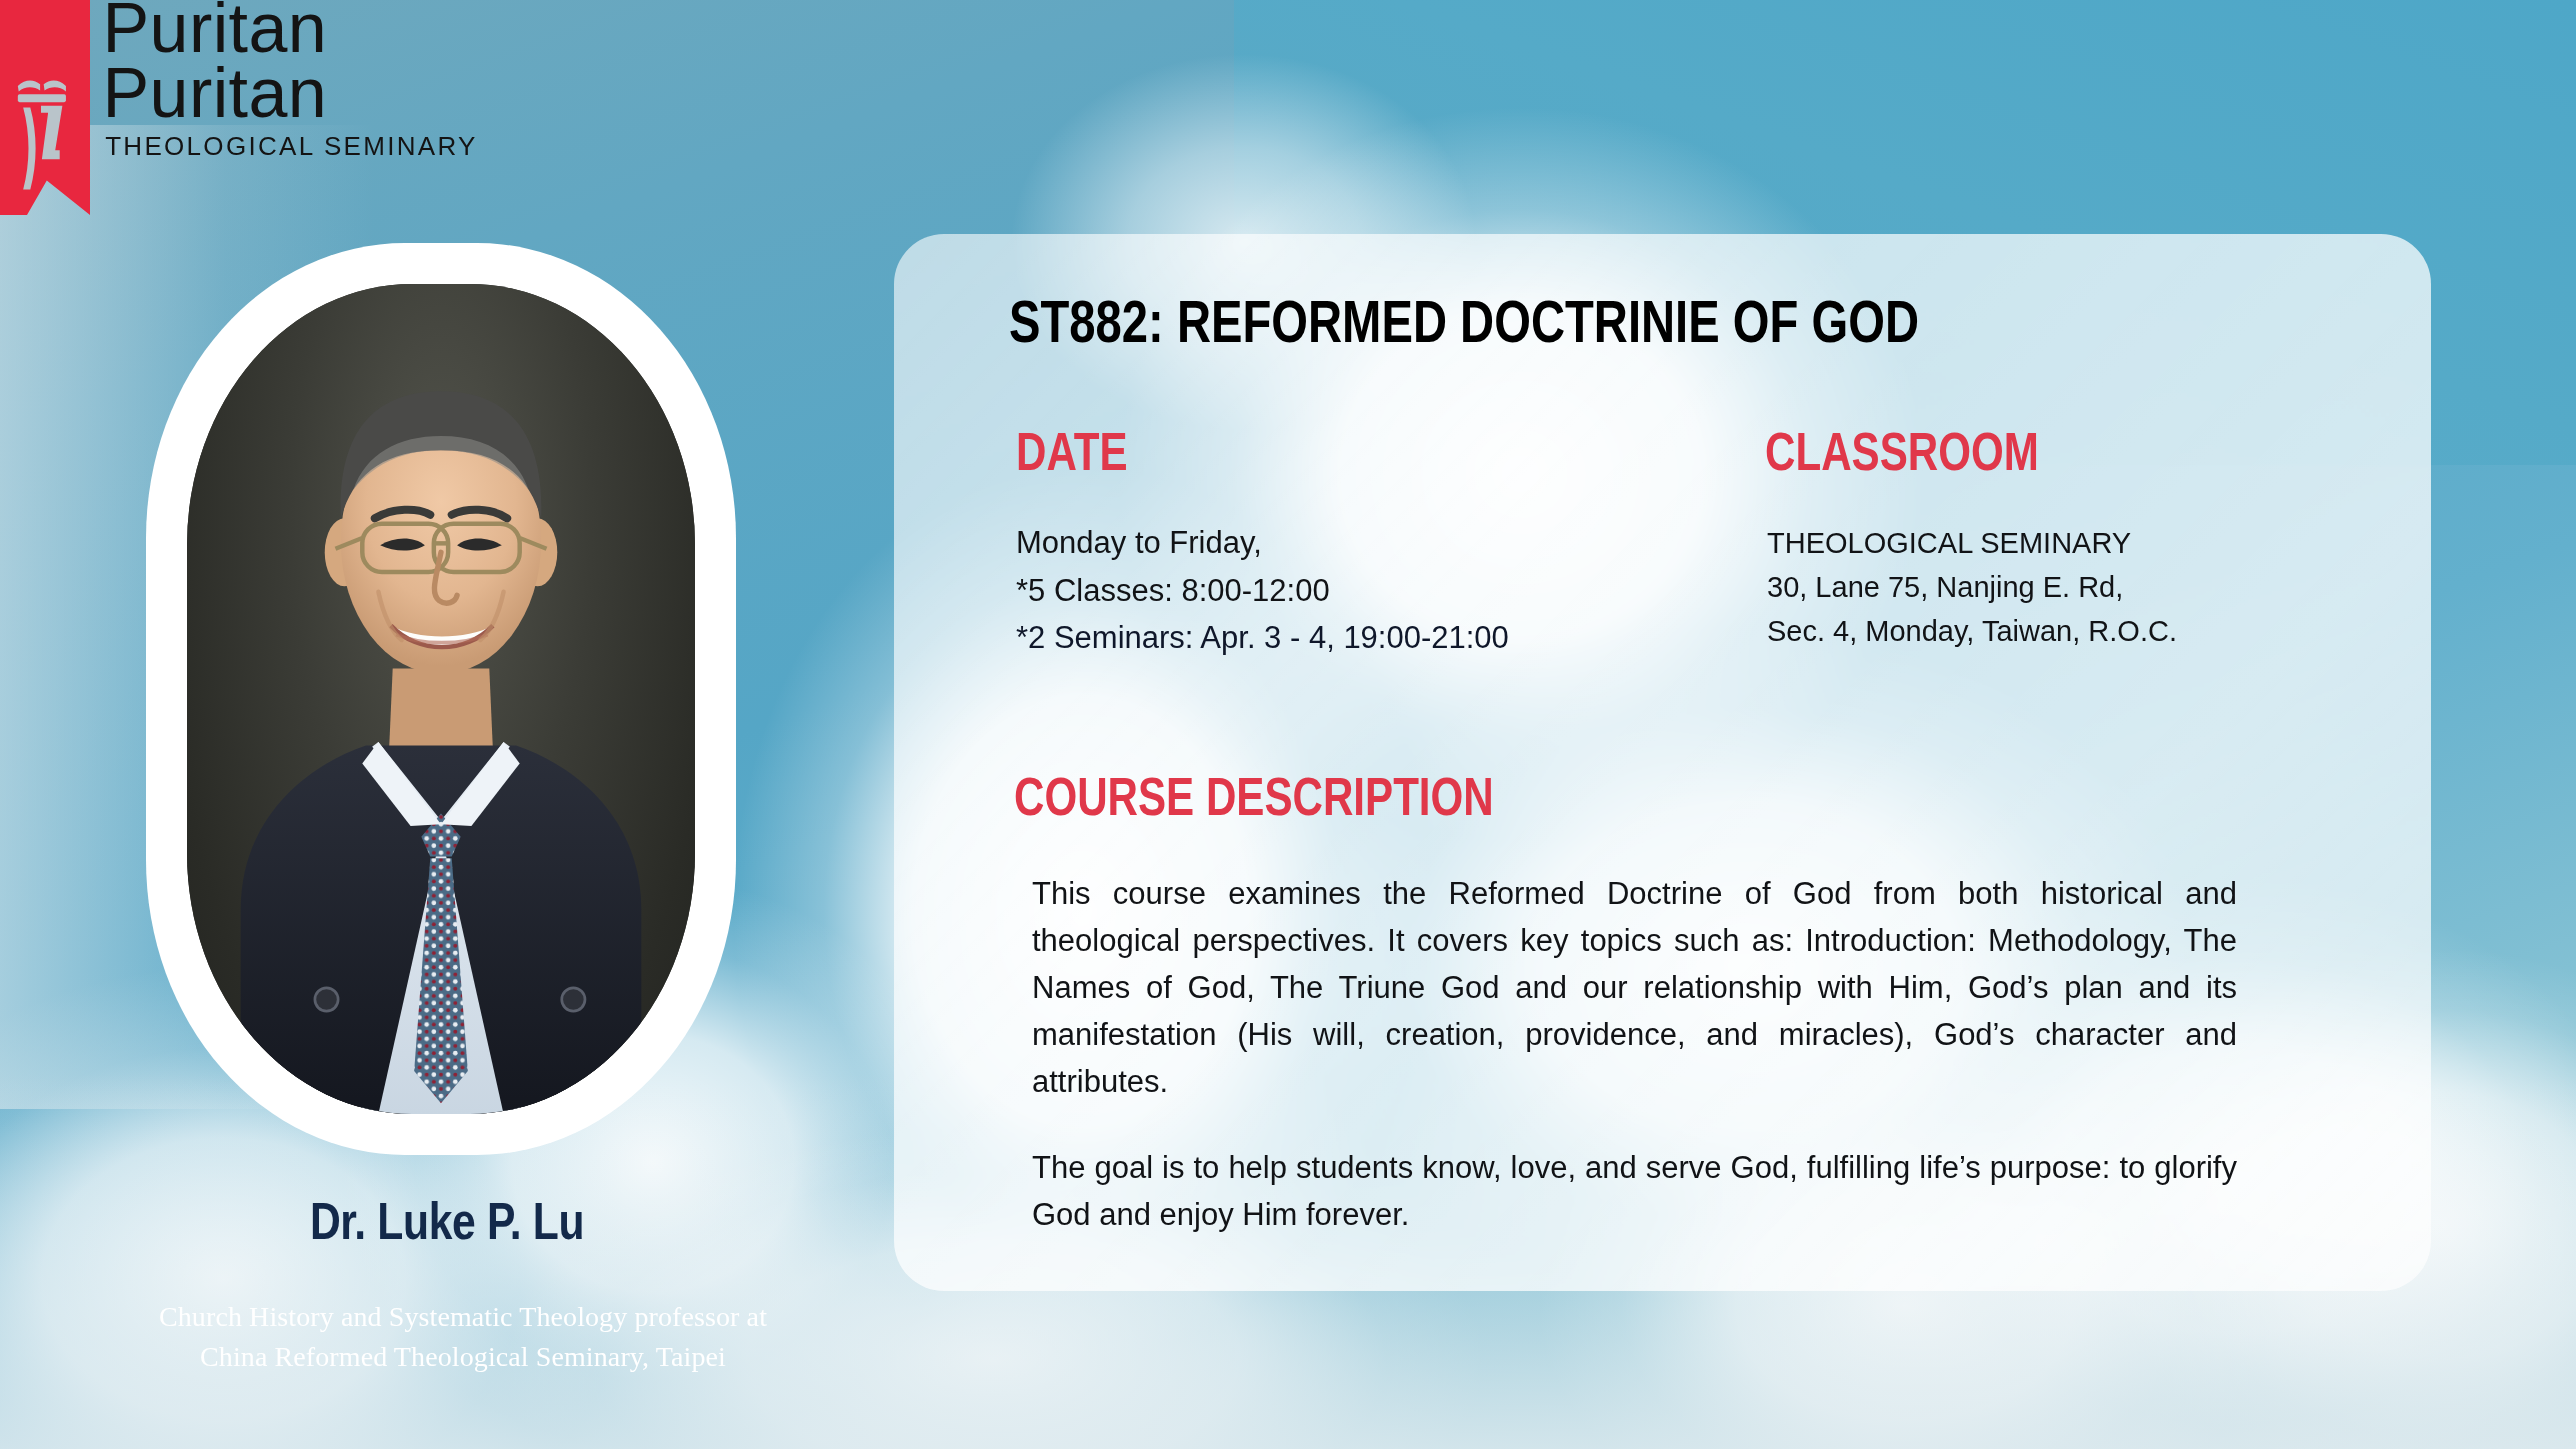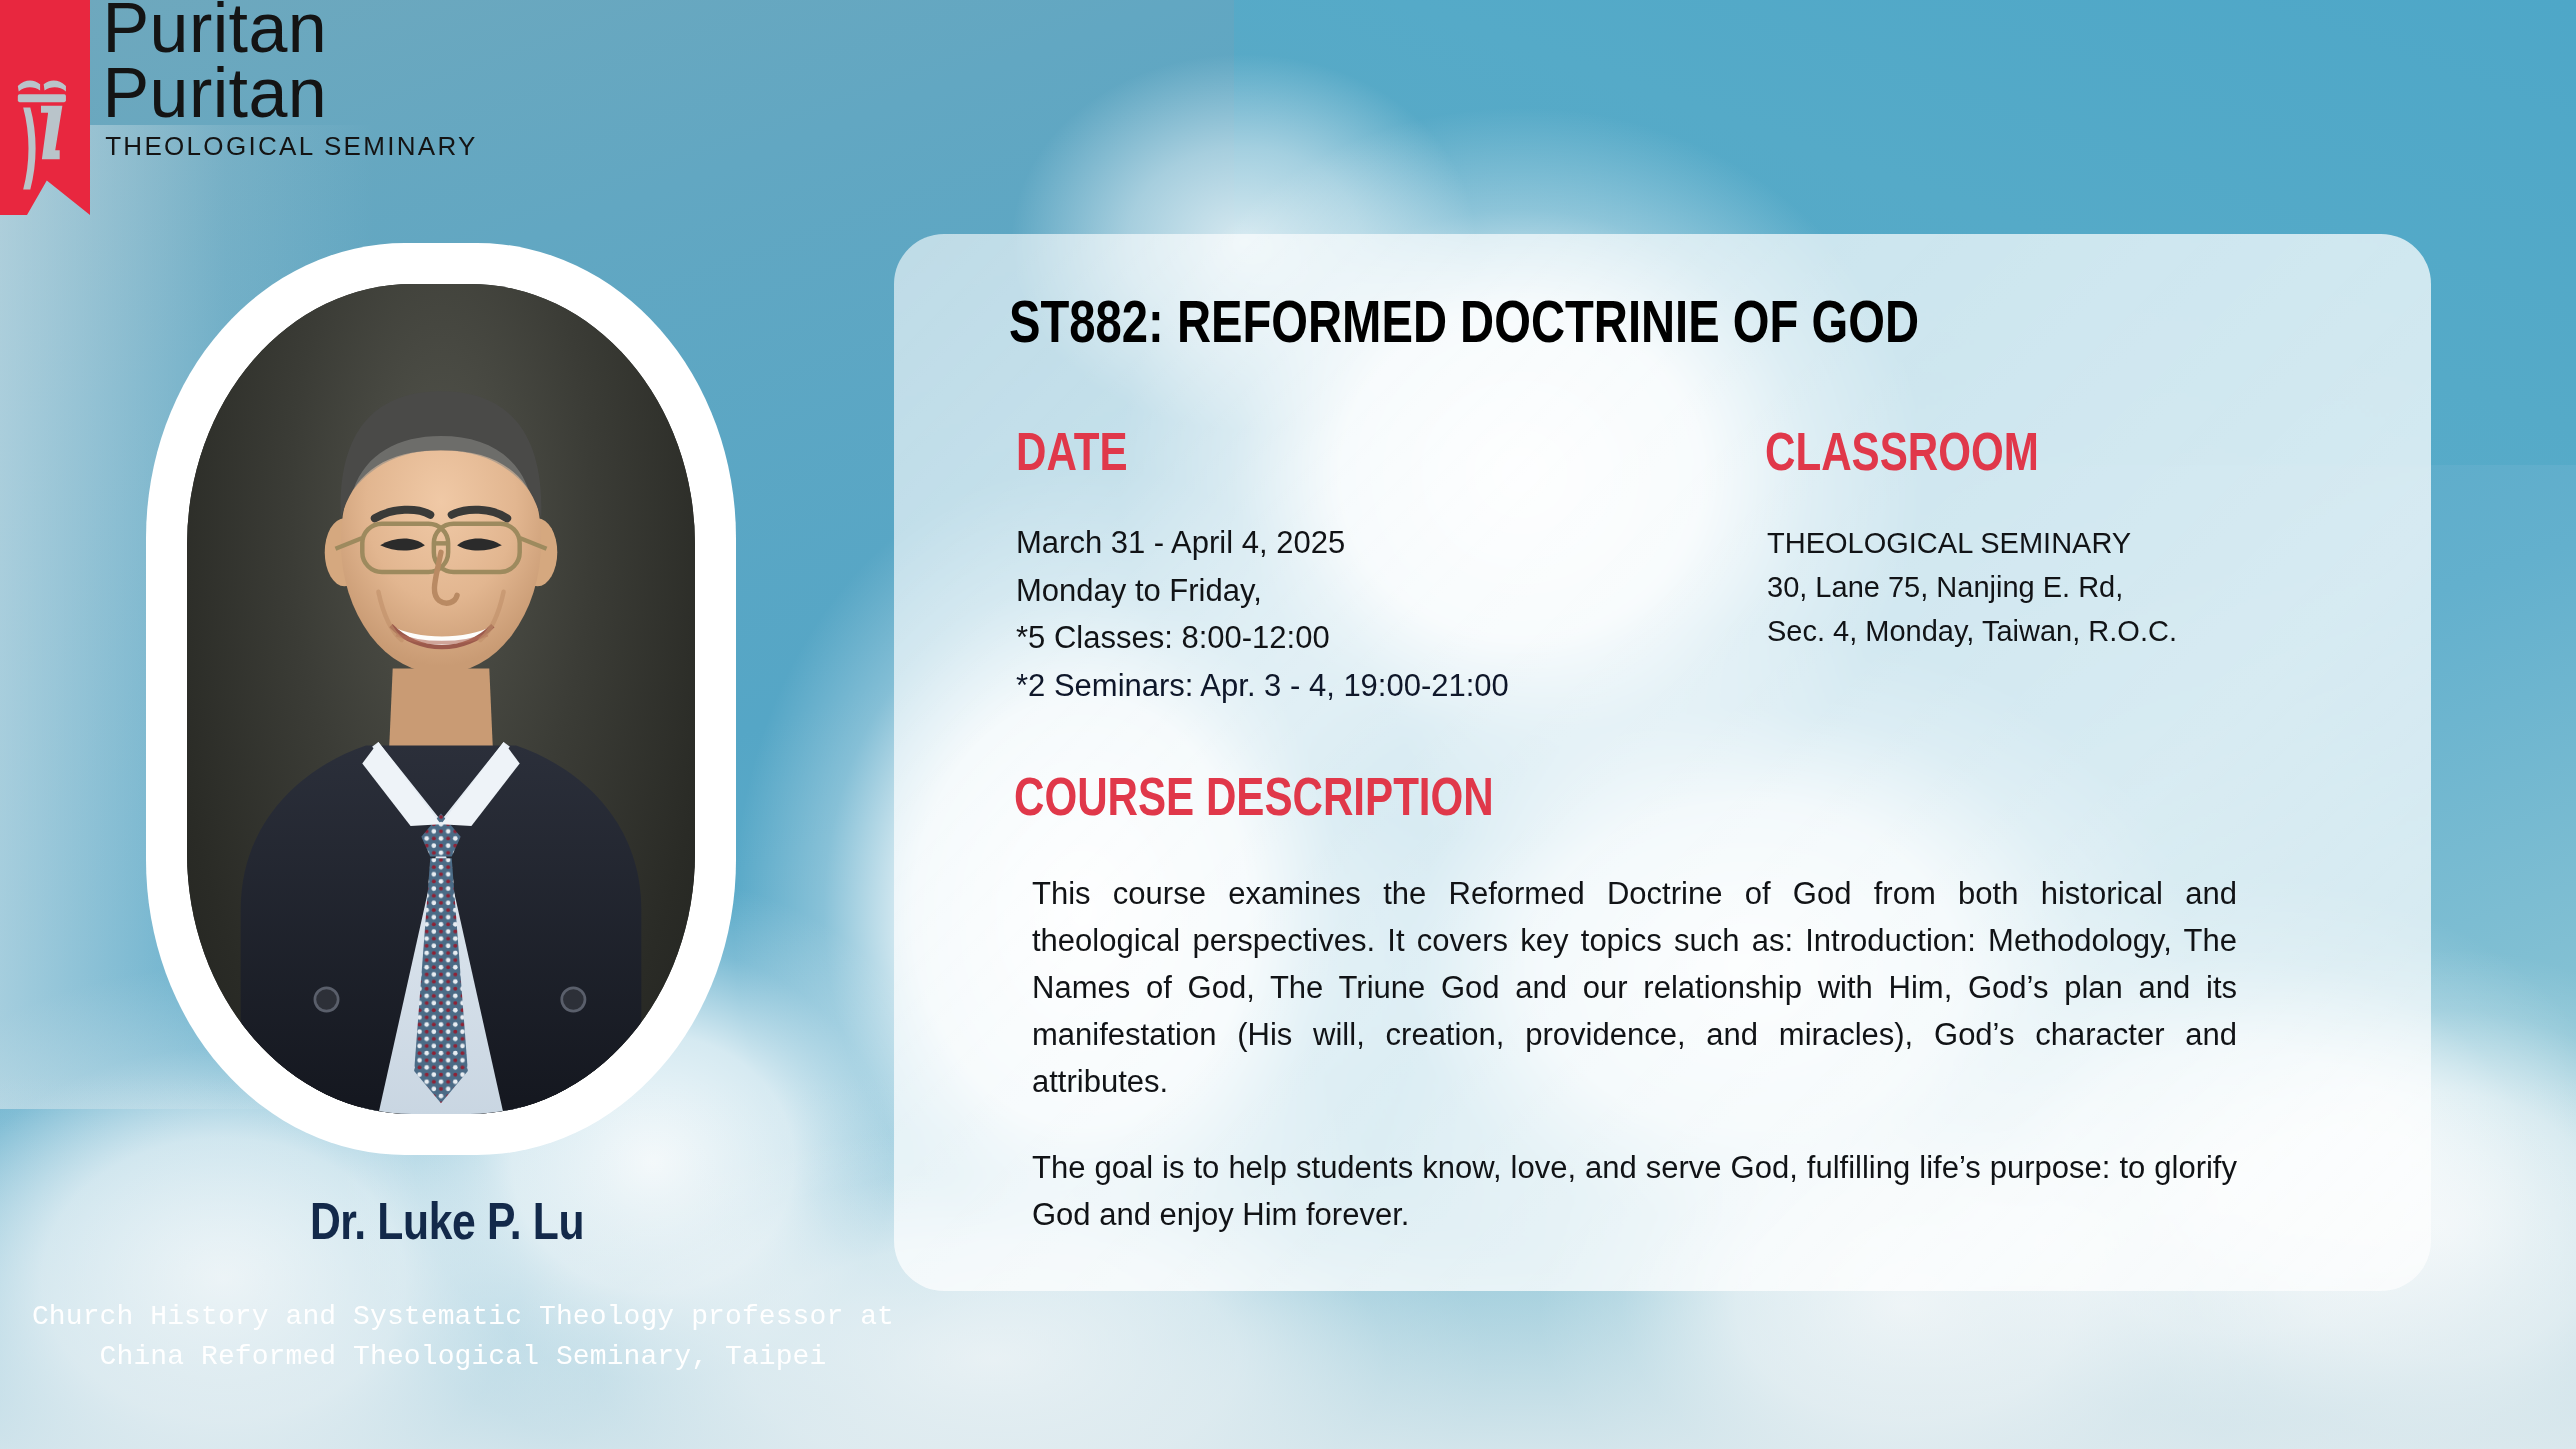--- a/index.html
+++ b/index.html
@@ -98,21 +98,21 @@
   .photo-svg{position:absolute;inset:0;}
 
   .speaker-name{
     position:absolute;left:0;top:1191px;width:894px;text-align:center;
     font-family:"Liberation Sans Narrow","Liberation Sans",sans-serif;
     font-size:52px;font-weight:bold;color:#13294a;
     letter-spacing:-0.4px;transform:scaleX(.82);transform-origin:center top;
   }
   .speaker-role{
     position:absolute;left:0;top:1297px;width:926px;text-align:center;
-    font-family:Liberation Mono, monospace;
+    font-family:Liberation Serif, serif;
     font-size:28px;font-weight:400;color:#ffffff;
     line-height:1.42;letter-spacing:0.1px;
   }
   .speaker-role div{display:block;}
 
   
   .card{
     position:absolute;left:894px;top:234px;width:1537px;height:1057px;
     background:linear-gradient(135deg, rgba(255,255,255,.60) 0%, rgba(255,255,255,.70) 35%, rgba(255,255,255,.74) 70%, rgba(255,255,255,.66) 100%);
     border-radius:50px;
@@ -285,21 +285,20 @@
     <div>Church History and Systematic Theology professor at</div>
     <div>China Reformed Theological Seminary, Taipei</div>
   </div>
 
   <div class="card"></div>
 
   <div class="course-title">ST882: REFORMED DOCTRINIE OF GOD</div>
 
   <div class="sec-head h-date">DATE</div>
   <div class="body-text date-block">
-    <div>March 31 - April 4, 2025</div>
     <div>Monday to Friday,</div>
     <div>*5 Classes: 8:00-12:00</div>
     <div class="seminar">*2 Seminars: Apr. 3 - 4, 19:00-21:00</div>
   </div>
 
   <div class="sec-head h-classroom">CLASSROOM</div>
   <div class="body-text class-block">
     <div>THEOLOGICAL SEMINARY</div>
     <div>30, Lane 75, Nanjing E. Rd,</div>
     <div>Sec. 4, Monday, Taiwan, R.O.C.</div>

